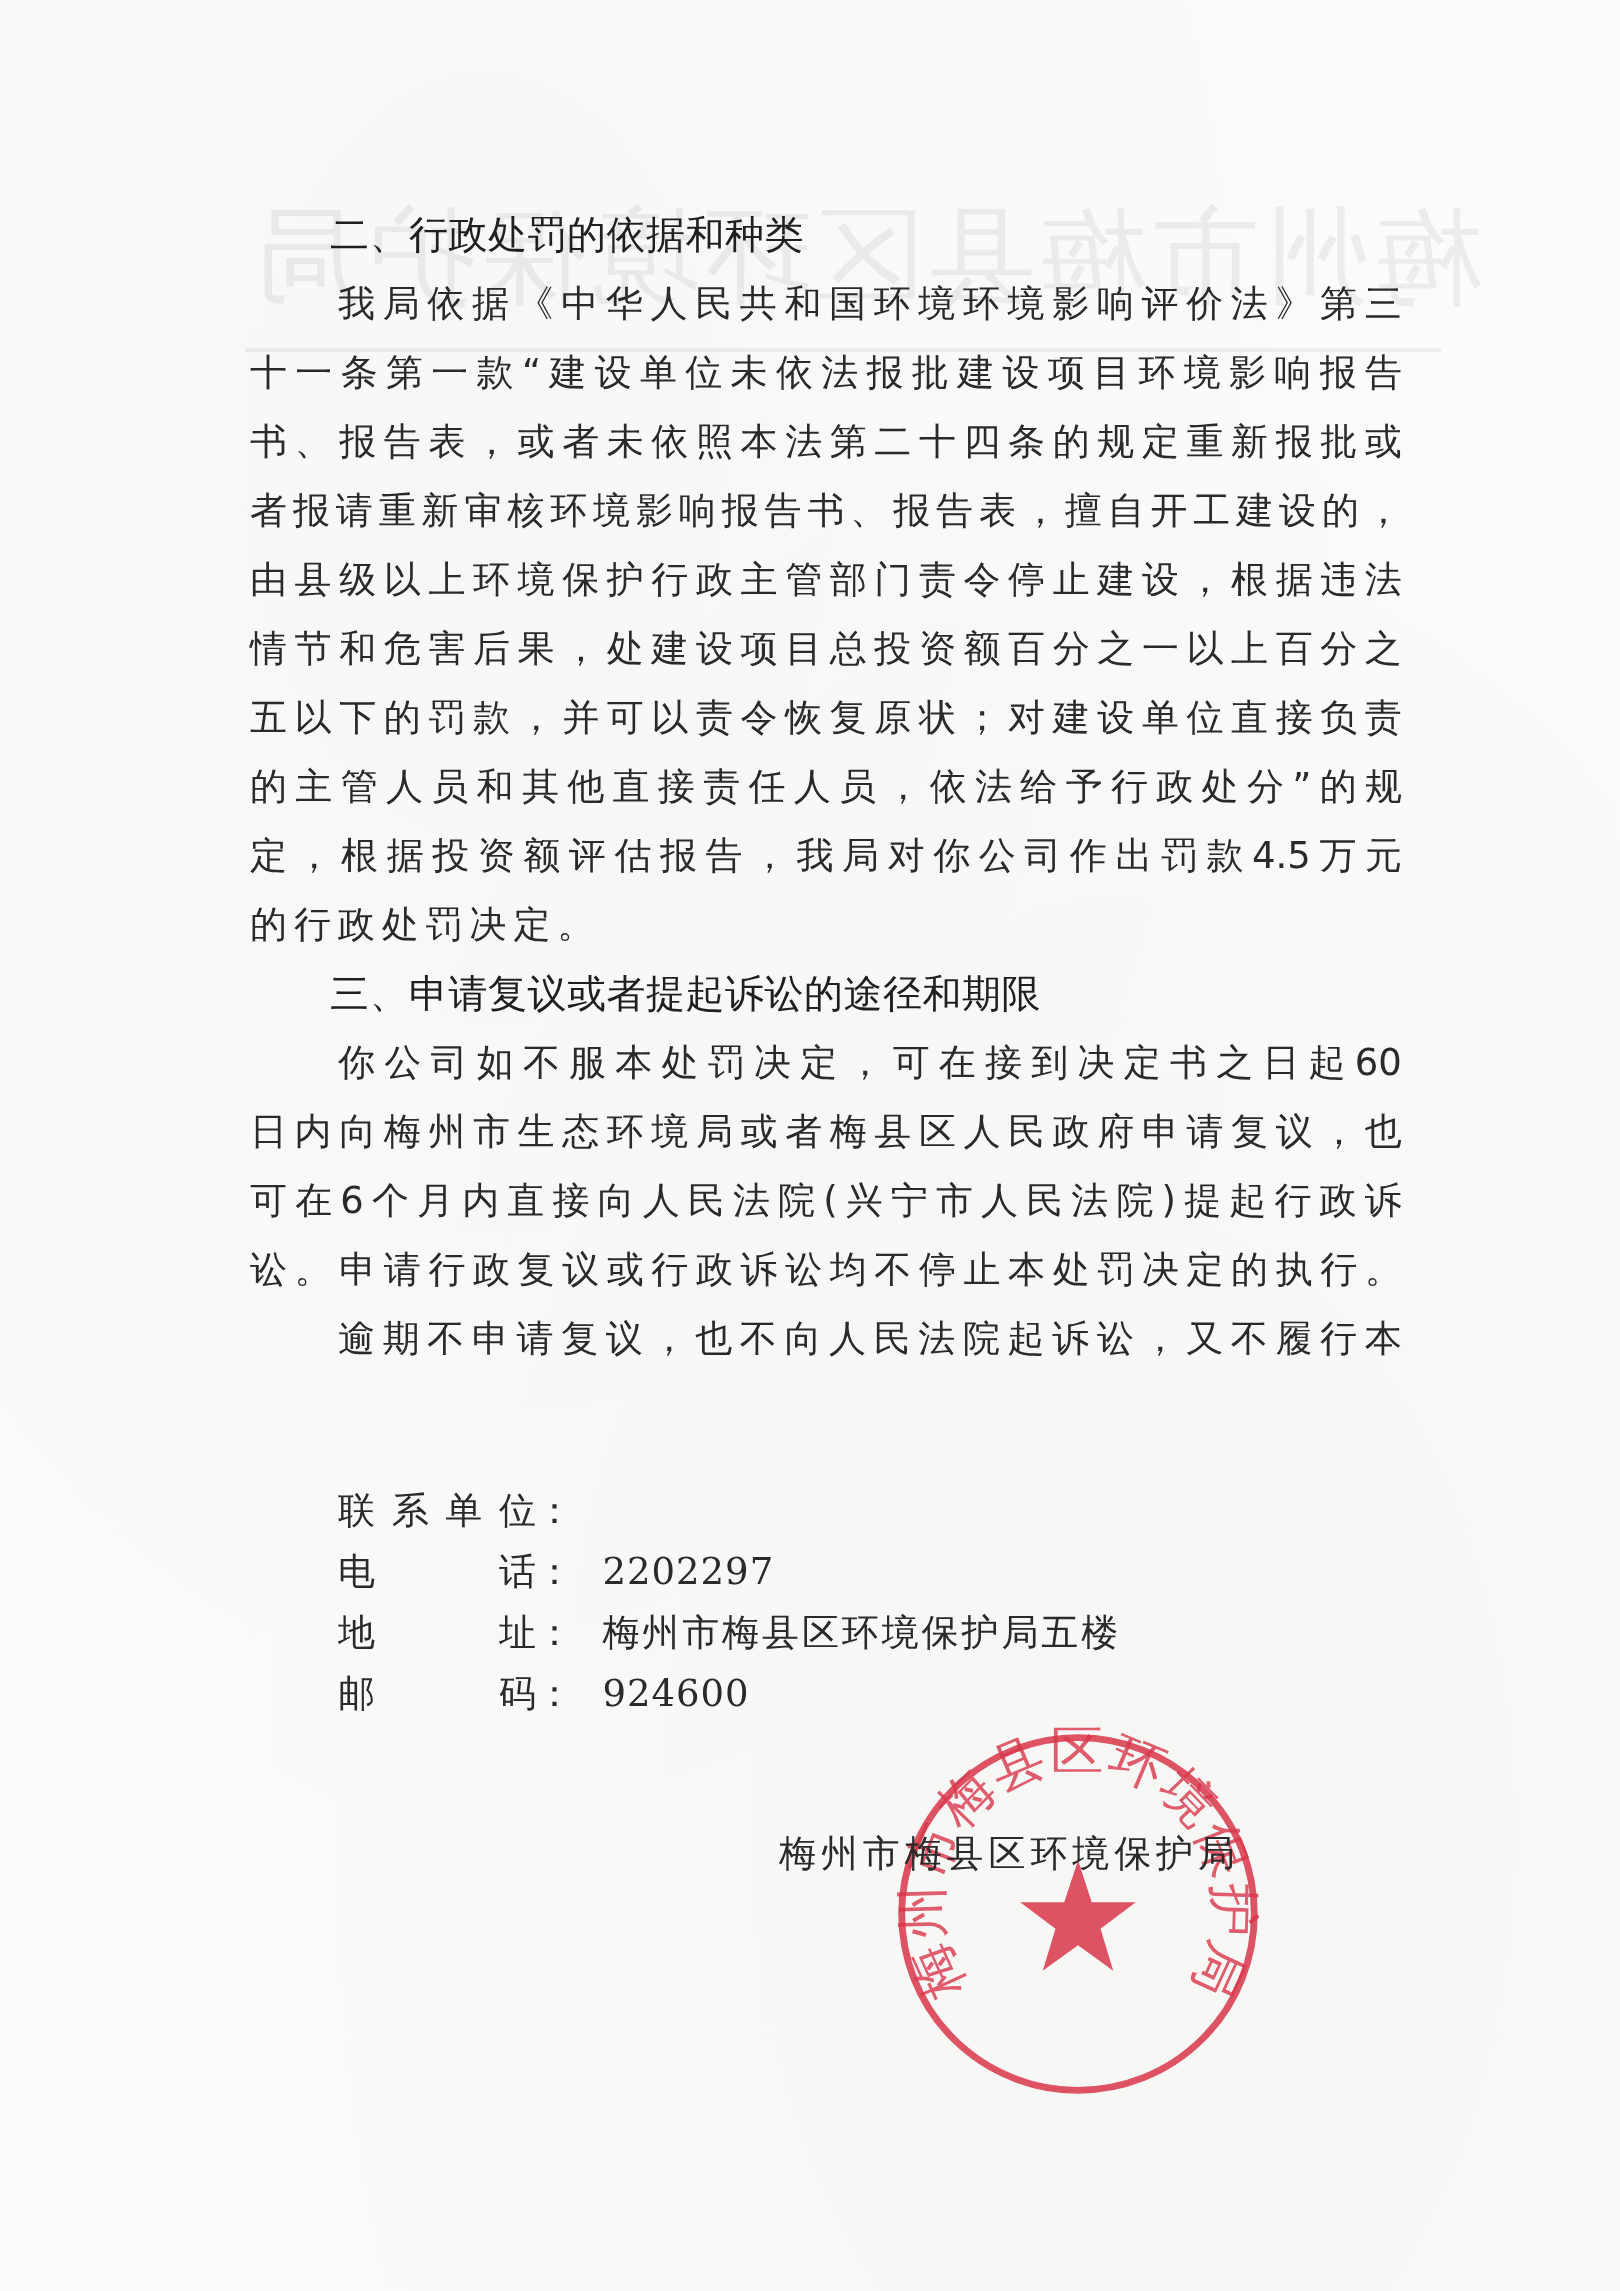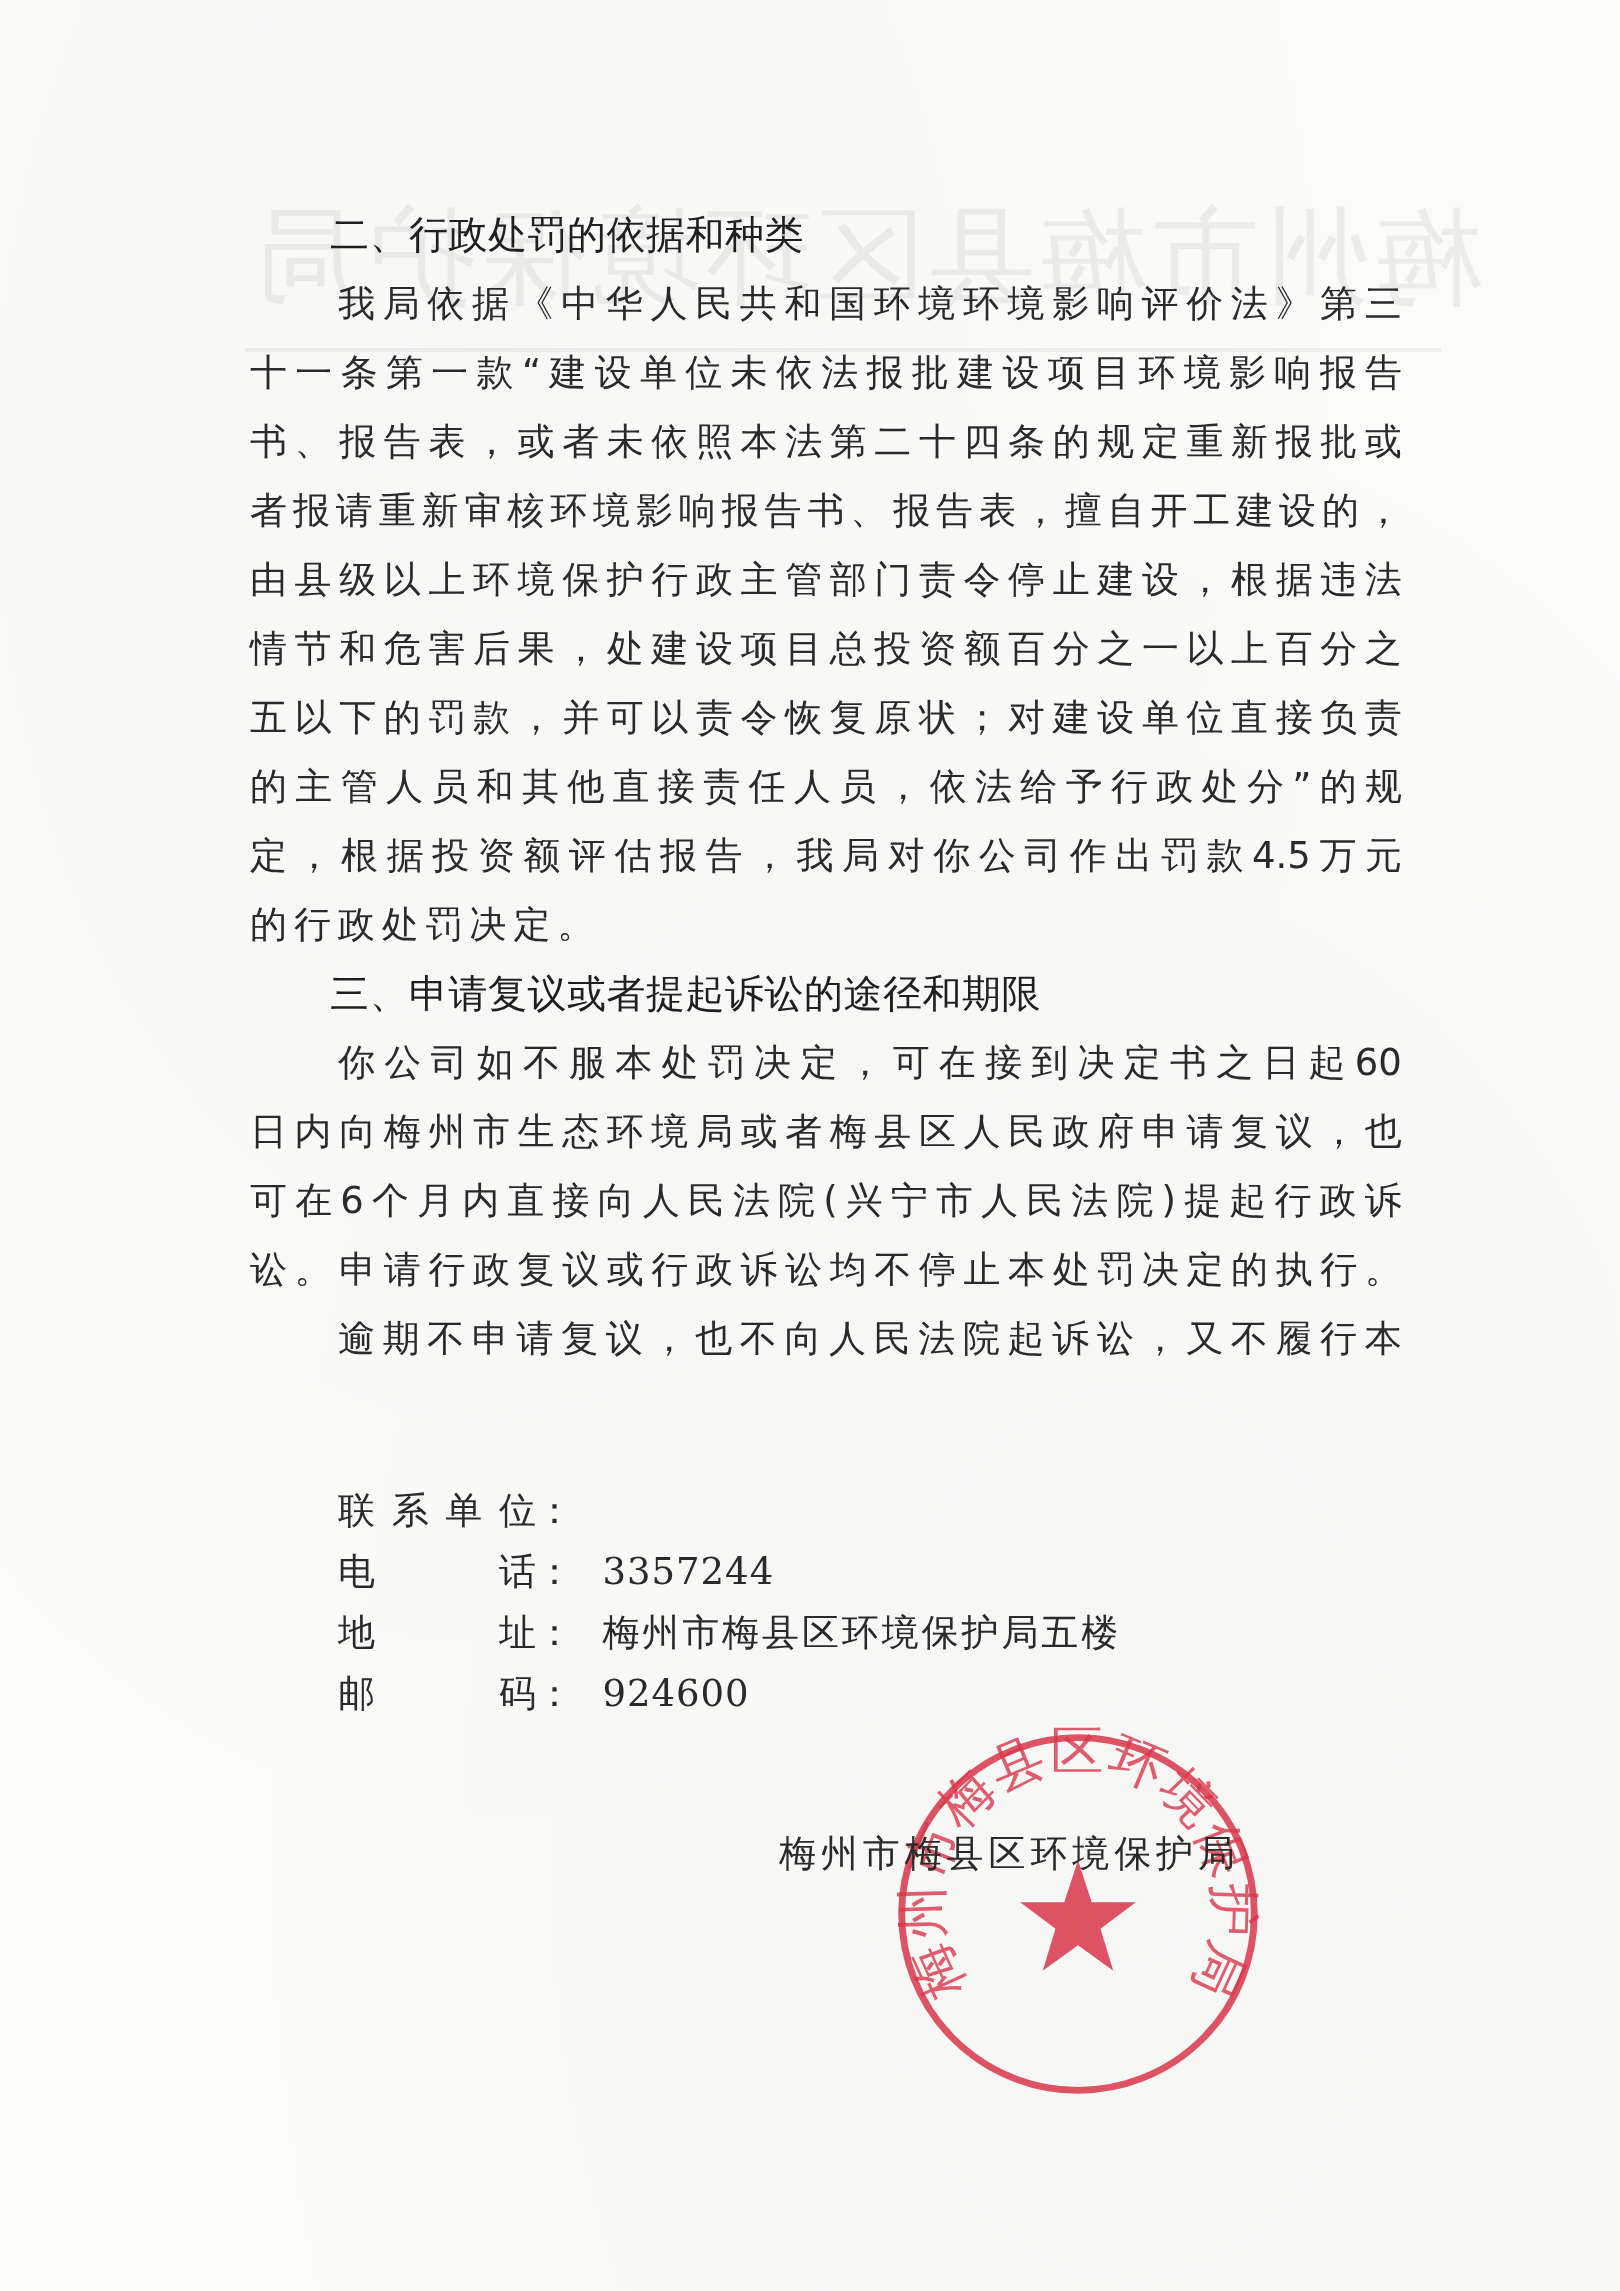--- a/index.html
+++ b/index.html
@@ -483,21 +483,21 @@
       <span>系</span>
       <span>单</span>
       <span>位：</span>
     </div>
   </div>
   <div class="contact-row">
     <div class="contact-label">
       <span>电</span>
       <span>话：</span>
     </div>
-    <div class="contact-value num">3357244</div>
+    <div class="contact-value num">2202297</div>
   </div>
   <div class="contact-row">
     <div class="contact-label">
       <span>地</span>
       <span>址：</span>
     </div>
     <div class="contact-value">梅州市梅县区环境保护局五楼</div>
   </div>
   <div class="contact-row">
     <div class="contact-label">

